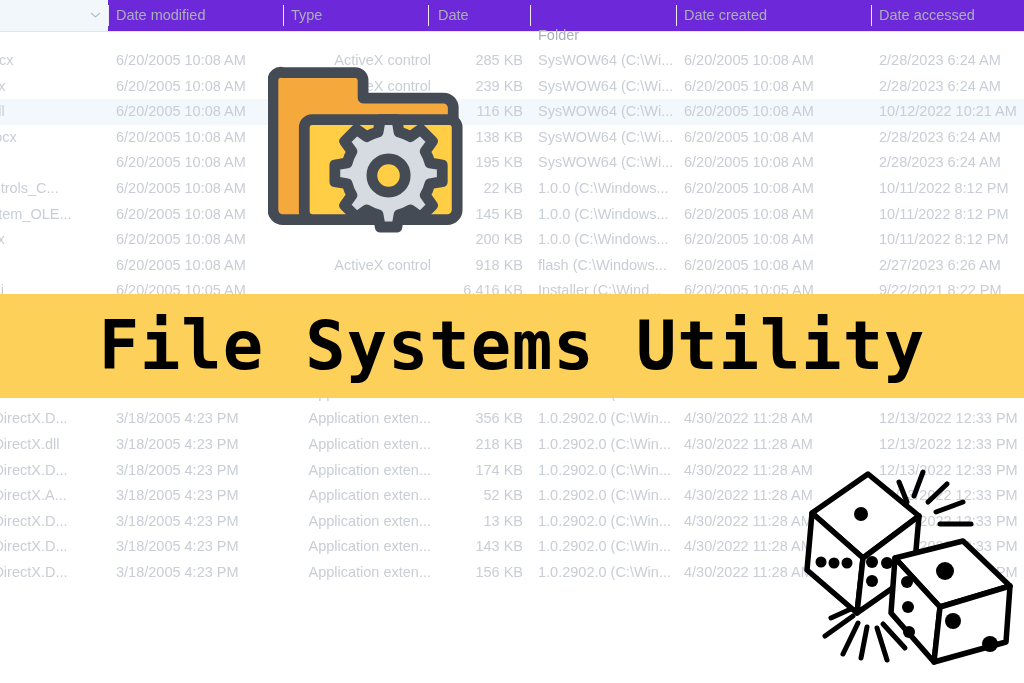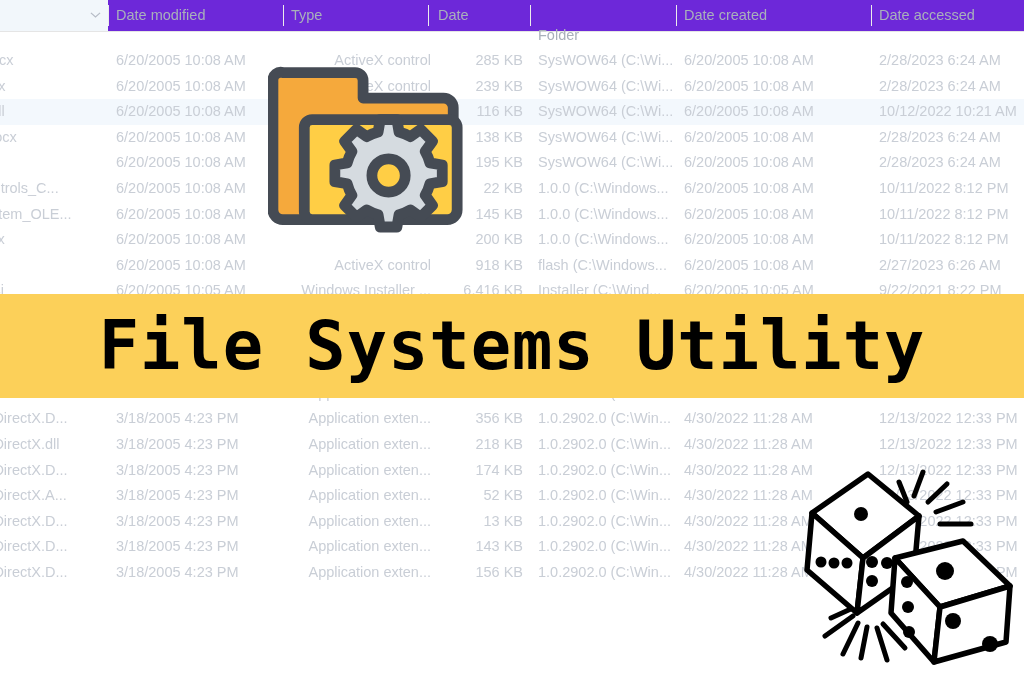--- a/index.html
+++ b/index.html
@@ -259,21 +259,20 @@
           <div class="cell dmod">6/20/2005 10:08 AM</div>
           <div class="cell type">ActiveX control</div>
           <div class="cell size">918 KB</div>
           <div class="cell folder">flash (C:\Windows...</div>
           <div class="cell dcre">6/20/2005 10:08 AM</div>
           <div class="cell dacc">2/27/2023 6:26 AM</div>
         </div>
         <div class="row" style="top: 247.4px;">
           <div class="cell name">ia.msi</div>
           <div class="cell dmod">6/20/2005 10:05 AM</div>
-          <div class="cell type">Windows Installer ...</div>
           <div class="cell size">6,416 KB</div>
           <div class="cell folder">Installer (C:\Wind...</div>
           <div class="cell dcre">6/20/2005 10:05 AM</div>
           <div class="cell dacc">9/22/2021 8:22 PM</div>
         </div>
         <div class="row" style="top: 273px;">
           <div class="cell name">soft.DirectX.D...</div>
           <div class="cell dmod">3/18/2005 5:23 PM</div>
           <div class="cell type">Application exten...</div>
           <div class="cell size">554 KB</div>

